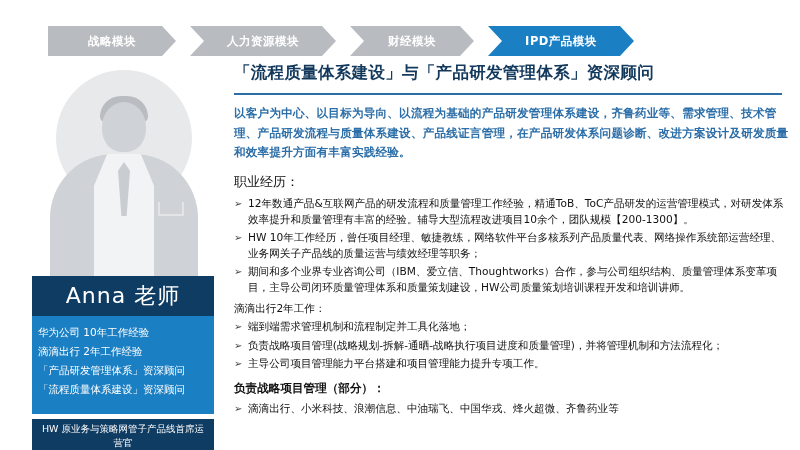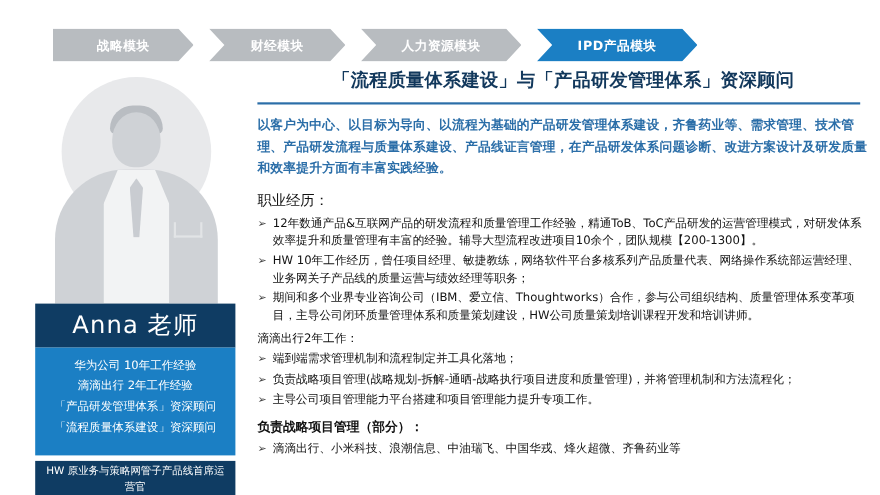--- a/index.html
+++ b/index.html
@@ -94,41 +94,39 @@
   }
   .namebar .nm{
     color:#fff;font-size:22px;letter-spacing:1px;
   }
   .bluebox{
     position:absolute;left:14px;top:254px;width:182px;height:98px;
     background:#1b7fc4;
     color:#fff;
     padding:7px 6px 0 6px;
     box-sizing:border-box;
-    text-align:center;
   }
   .bluebox div{font-size:10.5px;line-height:19px;white-space:nowrap;}
   .darkbox{
     position:absolute;left:14px;top:357px;width:182px;height:34px;
     background:#0f3c63;color:#fff;
     display:flex;align-items:center;justify-content:center;
     text-align:center;
     font-size:9.5px;line-height:14px;
     padding:0 6px;box-sizing:border-box;
   }
 
   
   .right{
     position:absolute;left:234px;top:62px;width:556px;height:374px;
   }
   .h-title{
     font-size:16.5px;font-weight:bold;color:#12385c;
     letter-spacing:.3px;
     margin:0 0 9px 0;
-    text-align:center;
   }
   .rule{
     width:548px;height:2px;background:#2b6ea8;margin:0 0 9px 0;
   }
   .intro{
     font-size:11.6px;font-weight:bold;color:#2b6ea8;
     line-height:19.5px;
     letter-spacing:.2px;
     margin-bottom:10px;
   }
@@ -154,27 +152,27 @@
 </head>
 <body>
 
 <div class="page">
 
   <div class="nav">
     <div class="chev first w1">
       <div class="body"></div>
       <span class="lbl">战略模块</span>
     </div>
+    <div class="chev w3">
+      <div class="body"></div>
+      <span class="lbl">人力资源模块</span>
+    </div>
     <div class="chev w2">
       <div class="body"></div>
       <span class="lbl">财经模块</span>
-    </div>
-    <div class="chev w3">
-      <div class="body"></div>
-      <span class="lbl">人力资源模块</span>
     </div>
     <div class="chev w4 active">
       <div class="body"></div>
       <span class="lbl">IPD产品模块</span>
     </div>
   </div>
 
   <div class="left">
     <div class="photo">
       <div class="circle"></div>

